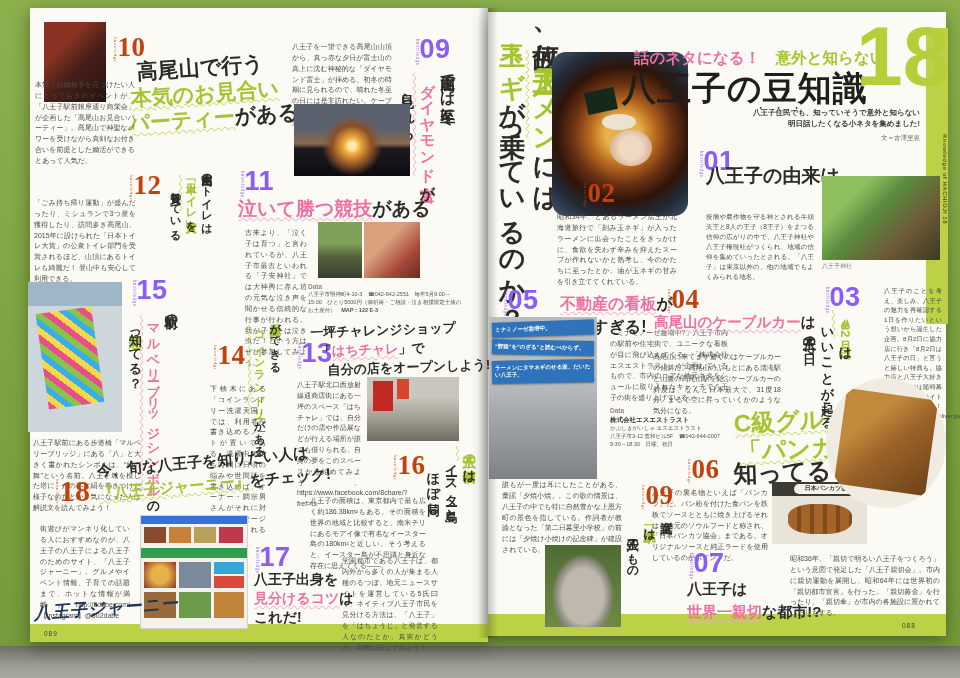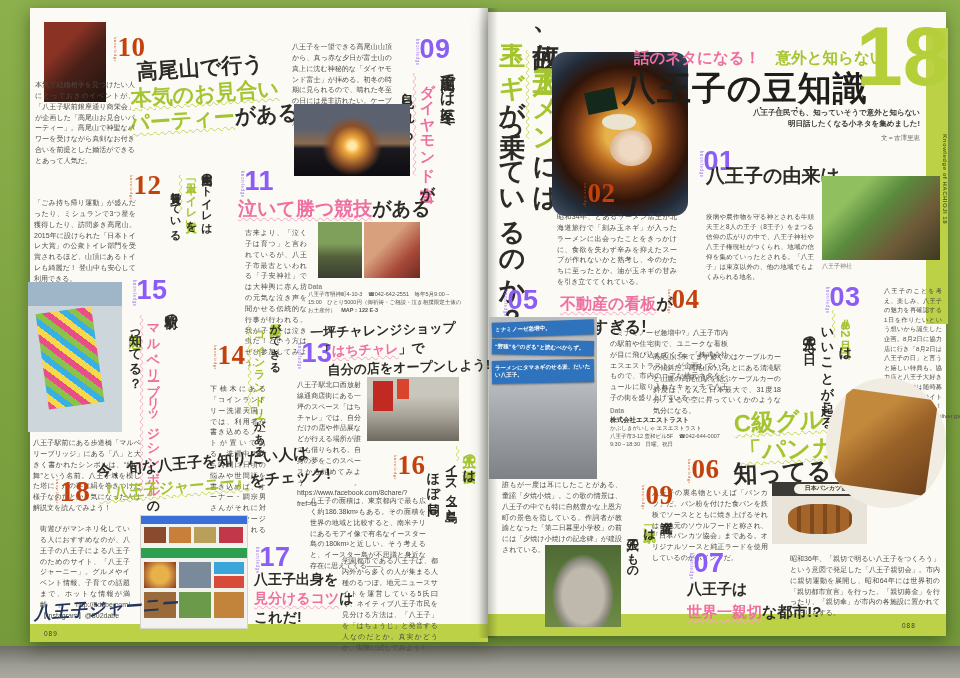--- a/index.html
+++ b/index.html
@@ -245,20 +245,21 @@
   <div>かぶしきがいしゃ エスエストラスト</div>
   <div><span>八王子市3-12 豊和ビル5F</span>　<span>☎042-644-0007</span></div>
   <div><span>9:30～18:30</span>　<span>日曜、祝日</span></div>
 </div>
 
 <div class="knum pk" style="left:666px;top:286px;">
   <span class="kn">knowledge</span>
   <span class="n">04</span>
 </div>
 <div class="ht" style="left:654px;top:312px;font-size:14.5px;line-height:1.5;">
+  <div><span class="p wp">高尾山のケーブルカー</span><span>は</span></div>
 </div>
 <div class="bd" style="left:653px;top:352px;width:128px;height:56px;">高尾山に来てまず驚くのはケーブルカーの傾斜だ。高尾山のふもとにある清滝駅と山腹の高尾山駅を結ぶケーブルカーの斜度は、なんと日本最大で、31度18分。まるで空に昇っていくかのような気分になる。</div>
 
 <div class="knum lm" style="left:824px;top:284px;">
   <span class="kn">knowledge</span>
   <span class="n">03</span>
 </div>
 <div class="vt stair" style="left:798px;top:310px;font-size:13px;">
   <div><span class="g wg">＃8月2日</span><span>は</span></div>
   <div>いいことが起こる</div>

